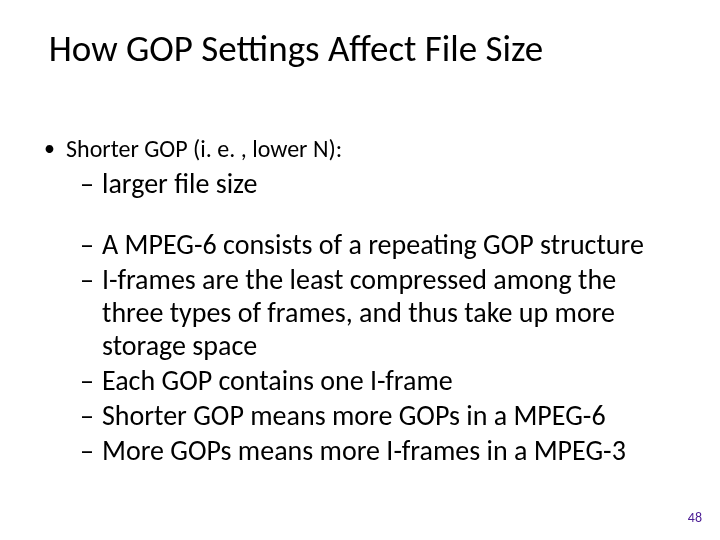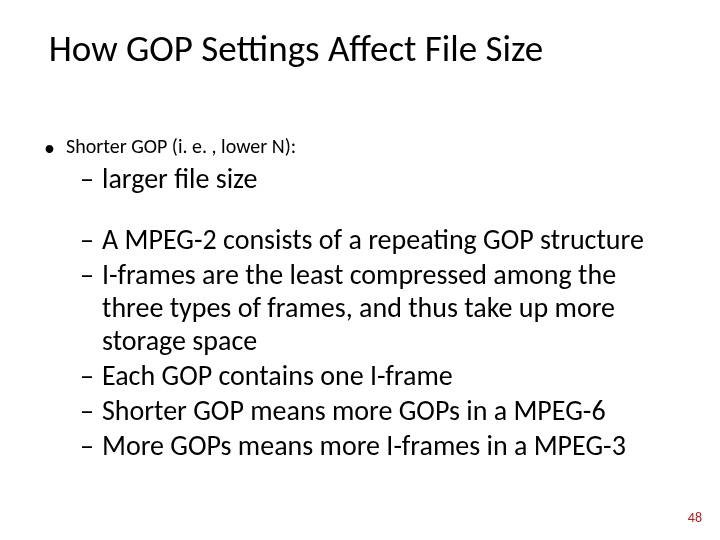--- a/index.html
+++ b/index.html
@@ -28,21 +28,21 @@
     font-weight: 400;
     letter-spacing: 0px;
   }
   .body {
     position: absolute;
     top: 120px;
     left: 40px;
     right: 40px;
   }
   .l1 {
-    font-size: 20px;
+    font-size: 24px;
     margin-top: 14px;
     margin-bottom: 4px;
     padding-left: 26px;
     position: relative;
   }
   .l1::before {
     content: "•";
     position: absolute;
     left: 4px;
     top: 0;
@@ -63,38 +63,38 @@
     top: 0;
   }
   .gap {
     height: 24px;
   }
   .pagenum {
     position: absolute;
     right: 18px;
     bottom: 14px;
     font-size: 14px;
-    color: #b91c1c;
+    color: #4c1d95;
   }
 </style>
 </head>
 <body>
 
 <div class="slide">
 
   <div class="title">How GOP Settings Affect File Size</div>
 
   <div class="body">
 
     <div class="l1">Shorter GOP (i. e. , lower N):</div>
     <div class="l2">larger file size</div>
 
     <div class="gap"></div>
 
-    <div class="l2">A MPEG-2 consists of a repeating GOP structure</div>
+    <div class="l2">A MPEG-6 consists of a repeating GOP structure</div>
     <div class="l2">I-frames are the least compressed among the three types of frames, and thus take up more storage space</div>
     <div class="l2">Each GOP contains one I-frame</div>
     <div class="l2">Shorter GOP means more GOPs in a MPEG-6</div>
     <div class="l2">More GOPs means more I-frames in a MPEG-3</div>
 
   </div>
 
   <div class="pagenum">48</div>
 
 </div>

